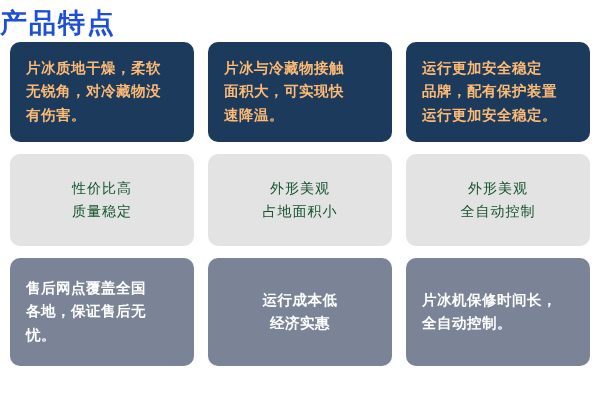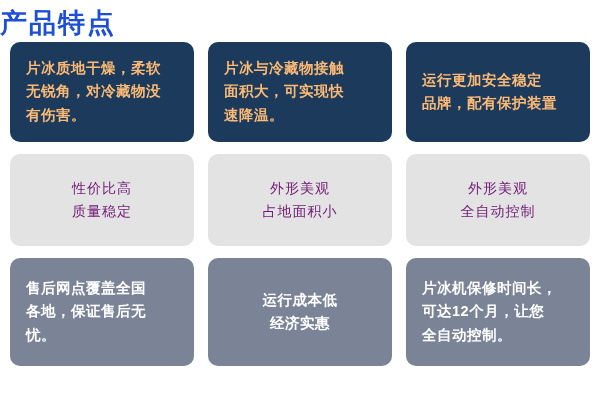--- a/index.html
+++ b/index.html
@@ -53,21 +53,21 @@
     line-height: 1.62;
     letter-spacing: 0.5px;
   }
   .card.navy {
     background: #1b3a5c;
     color: #fdba74;
     font-weight: bold;
   }
   .card.gray {
     background: #e3e3e3;
-    color: #701a75;
+    color: #14532d;
     text-align: center;
     font-size: 14px;
     font-weight: normal;
     letter-spacing: 1px;
   }
   .card.slate {
     background: #7b8496;
     color: #ffffff;
     font-weight: bold;
   }
@@ -104,20 +104,21 @@
 
     <div class="card navy">
       <span class="line">片冰与冷藏物接触</span>
       <span class="line">面积大，可实现快</span>
       <span class="line">速降温。</span>
     </div>
 
     <div class="card navy">
       <span class="line">运行更加安全稳定</span>
       <span class="line">品牌，配有保护装置</span>
+      <span class="line">运行更加安全稳定。</span>
     </div>
 
     <div class="card gray">
       <span class="line">性价比高</span>
       <span class="line">质量稳定</span>
     </div>
 
     <div class="card gray">
       <span class="line">外形美观</span>
       <span class="line">占地面积小</span>
@@ -134,20 +135,19 @@
       <span class="line">忧。</span>
     </div>
 
     <div class="card slate centered">
       <span class="line">运行成本低</span>
       <span class="line">经济实惠</span>
     </div>
 
     <div class="card slate">
       <span class="line">片冰机保修时间长，</span>
-      <span class="line">可达12个月，让您</span>
       <span class="line">全自动控制。</span>
     </div>
 
   </div>
 
   <div class="footer-rule"></div>
 </div>
 
 </body></html>

